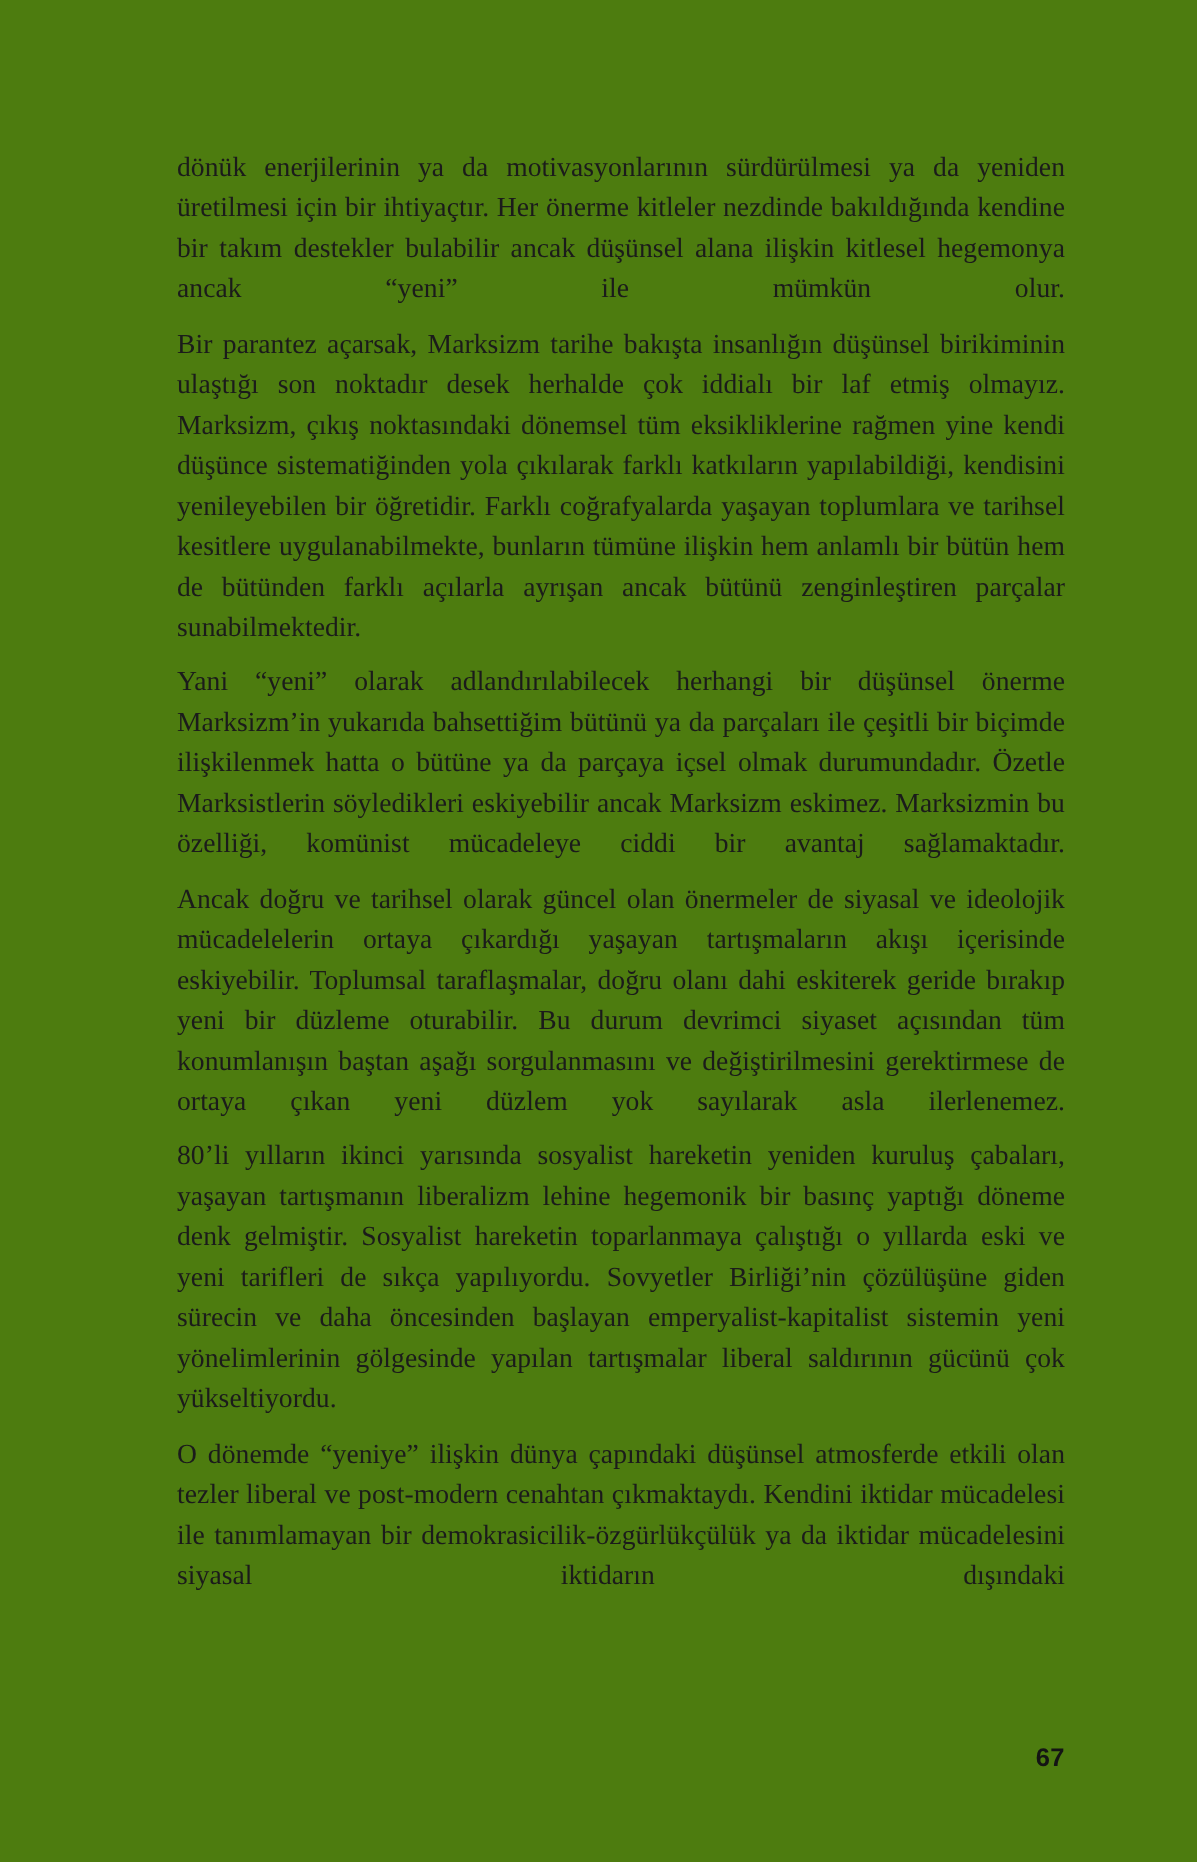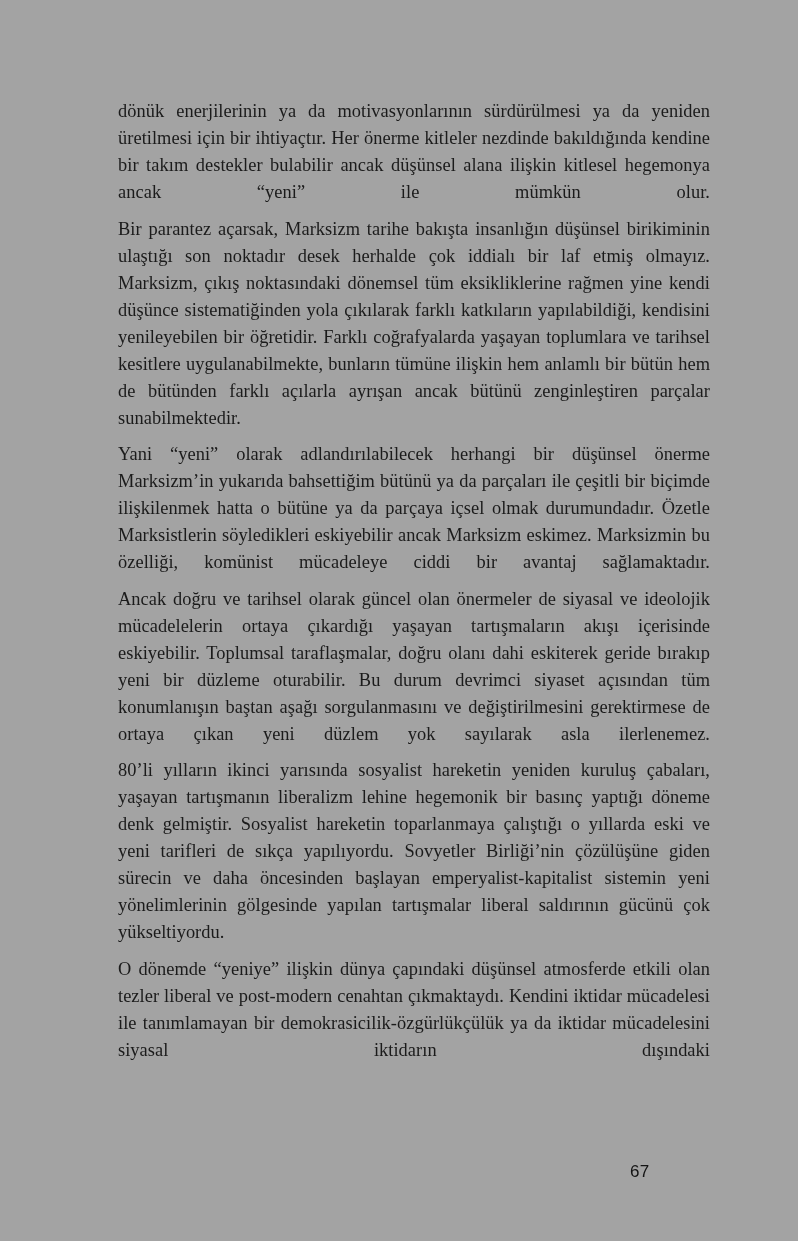--- a/index.html
+++ b/index.html
@@ -4,21 +4,21 @@
 <style>
   html, body {
     margin: 0;
     padding: 0;
     background: #ffffff;
   }
   .page {
     position: relative;
     width: 798px;
     height: 1241px;
-    background: #a3a3a3;
+    background: #4d7c0f;
     overflow: hidden;
     box-sizing: border-box;
   }
   .text-column {
     position: absolute;
     left: 118px;
     top: 98px;
     width: 592px;
   }
   .para {
@@ -39,23 +39,24 @@
   }
   
   .para.full-justify {
     text-align-last: justify;
   }
   .folio {
     position: absolute;
     right: 88px;
     top: 1162px;
     width: 80px;
+    text-align: right;
     font-family: "Liberation Sans", "DejaVu Sans", sans-serif;
     font-size: 17px;
-    font-weight: normal;
+    font-weight: bold;
     color: #141414;
     letter-spacing: 0.3px;
   }
 </style>
 </head>
 <body>
 
 <div class="page">
 
   <div class="text-column">

